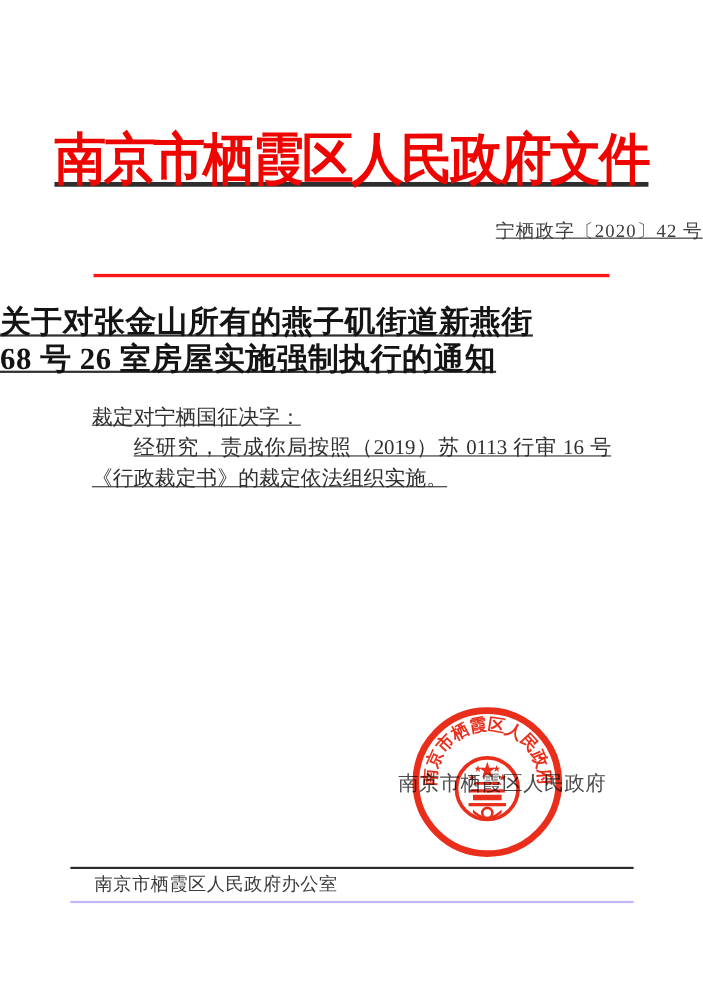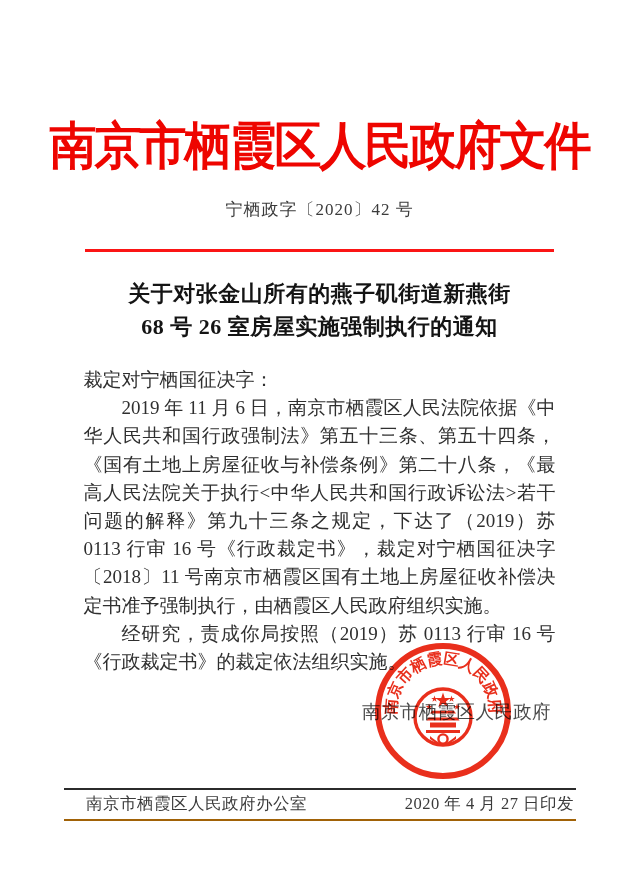--- a/index.html
+++ b/index.html
@@ -3,49 +3,49 @@
 <meta charset="utf-8">
 <style>
   html,body{margin:0;padding:0;background:#ffffff;}
   .page{
     position:relative;
     width:639px;height:895px;
     background:#ffffff;
     overflow:hidden;
     font-family:"Liberation Serif","DejaVu Serif",serif;
     color:#2e2e2e;
+    text-decoration:underline;
   }
   .red-header{
     margin-top:104px;
     text-align:center;
     font-size:47px;
     line-height:84px;
     font-weight:900;
     letter-spacing:-2px;
     color:#ee0500;
     transform:scaleY(1.08);
   }
   .doc-number{
     margin-top:10px;
-    text-align:center;
+    text-align:right;
     font-size:17px;
     line-height:24px;
     color:#3b3b3b;
     letter-spacing:1px;
   }
   .red-rule{
     margin:27px auto 0 auto;
     width:469px;height:3px;
     background:#fb1515;
   }
   .doc-title{
     margin-top:25px;
-    text-align:center;
     font-weight:bold;
-    font-size:22px;
+    font-size:28px;
     line-height:33px;
     color:#141414;
     letter-spacing:0.5px;
   }
   .body-block{
     width:472px;
     margin:23px auto 0 auto;
     font-size:19px;
     line-height:28.2px;
     text-align:justify;
@@ -68,21 +68,21 @@
     top:640px;left:372px;
     width:142px;height:142px;
     mix-blend-mode:multiply;
     opacity:0.96;
   }
   .footer{
     position:absolute;
     top:788px;left:64px;
     width:512px;
     border-top:2px solid #2b2b2b;
-    border-bottom:2px solid #a16207;
+    border-bottom:2px solid #c4b5fd;
     text-align:center;
   }
   .footer-row{
     display:flex;
     justify-content:space-between;
     align-items:center;
     padding:3px 2px 4px 22px;
     font-size:16.5px;
     color:#3a3a3a;
     letter-spacing:0.5px;
@@ -99,21 +99,20 @@
 
   <div class="red-rule"></div>
 
   <div class="doc-title">
     <div>关于对张金山所有的燕子矶街道新燕街</div>
     <div>68 号 26 室房屋实施强制执行的通知</div>
   </div>
 
   <div class="body-block">
     <p>裁定对宁栖国征决字：</p>
-    <p class="indent">2019 年 11 月 6 日，南京市栖霞区人民法院依据《中华人民共和国行政强制法》第五十三条、第五十四条，《国有土地上房屋征收与补偿条例》第二十八条，《最高人民法院关于执行&lt;中华人民共和国行政诉讼法&gt;若干问题的解释》第九十三条之规定，下达了（2019）苏 0113 行审 16 号《行政裁定书》，裁定对宁栖国征决字〔2018〕11 号南京市栖霞区国有土地上房屋征收补偿决定书准予强制执行，由栖霞区人民政府组织实施。</p>
     <p class="indent">经研究，责成你局按照（2019）苏 0113 行审 16 号《行政裁定书》的裁定依法组织实施。</p>
   </div>
 
   <div class="signature-line">南京市栖霞区人民政府</div>
 
   <svg class="seal" viewBox="0 0 142 142" xmlns="http://www.w3.org/2000/svg">
     <g fill="#e82612" stroke="none">
 
       <circle cx="71" cy="71" r="65" fill="none" stroke="#e82612" stroke-width="6"></circle>
 
@@ -141,17 +140,16 @@
 
         <circle cx="71" cy="99" r="4.6" fill="none" stroke="#e82612" stroke-width="2.4"></circle>
         <path d="M 58,96 Q 63,101 71,104 Q 79,101 84,96 L 84,99 Q 78,104 71,106 Q 64,104 58,99 Z"></path>
       </g>
     </g>
   </svg>
 
   <div class="footer">
     <div class="footer-row">
       <span>南京市栖霞区人民政府办公室</span>
-      <span>2020 年 4 月 27 日印发</span>
     </div>
   </div>
 
 </div>
 
 </body></html>

